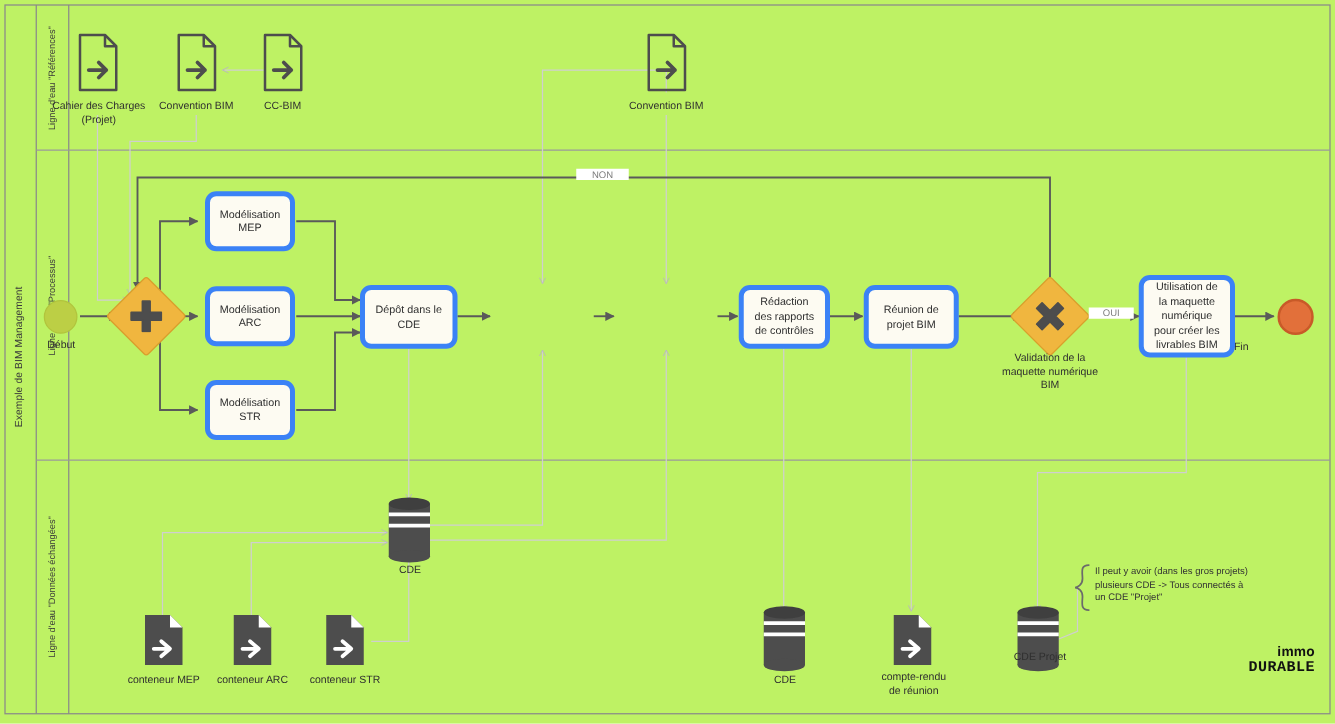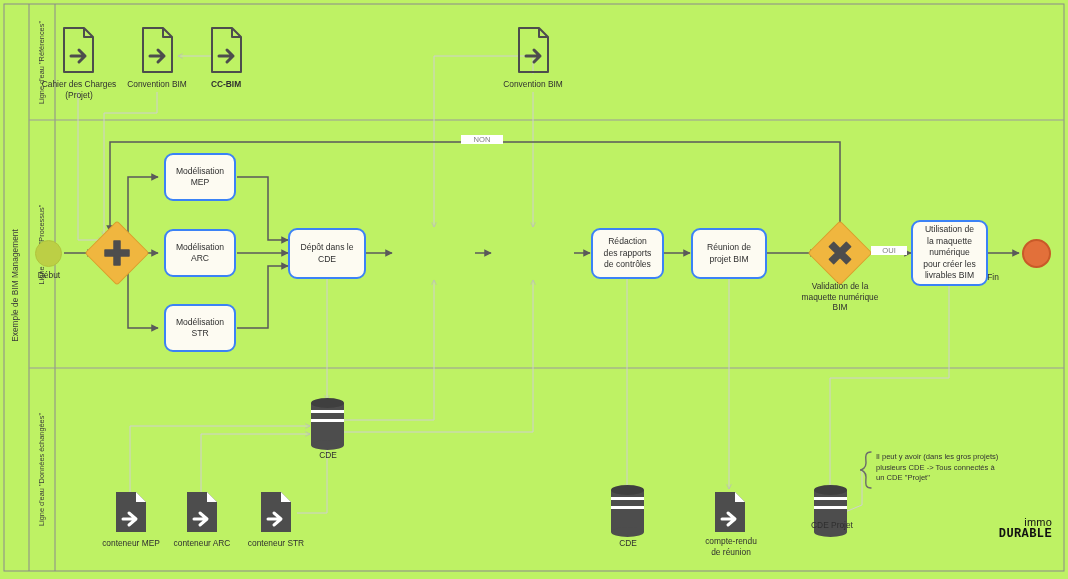--- a/index.html
+++ b/index.html
@@ -55,21 +55,21 @@
     font-size: 7.4px;
     color: #3a3a3a;
   }
   .lane-title span {
     transform: rotate(-90deg);
     white-space: nowrap;
   }
   
   .task {
     background: #fdfbf2;
-    border: 2px solid #3b82f6;
+    border: 4px solid #3b82f6;
     border-radius: 9px;
     display: flex;
     align-items: center;
     justify-content: center;
     text-align: center;
     font-size: 8.6px;
     line-height: 11.4px;
     color: #2f2f2f;
     padding: 2px 4px;
   }
@@ -126,21 +126,21 @@
     color: #333;
     width: 128px;
   }
   
   .logo {
     position: absolute;
     text-align: right;
     color: #111;
     line-height: 12px;
   }
-  .logo .l1 { font-size: 11px; font-weight: normal; letter-spacing: .2px; }
+  .logo .l1 { font-size: 11px; font-weight: bold; letter-spacing: .2px; }
   .logo .l2 { font-size: 12px; font-weight: bold; letter-spacing: .4px; font-family: Liberation Mono, monospace; }
 </style>
 </head>
 <body>
 
 <div id="canvas">
 
   <svg id="svg-layer" viewBox="0 0 1068 579" xmlns="http://www.w3.org/2000/svg">
     <defs>
       <marker id="arrowSolid" viewBox="0 0 10 10" refX="9" refY="5" markerWidth="5" markerHeight="5" orient="auto-start-reverse">
@@ -310,21 +310,21 @@
   <div class="lane-title" style="left:29px; top:120px; height:248px;">
     <span>Ligne d'eau "Processus"</span>
   </div>
   <div class="lane-title" style="left:29px; top:368px; height:203px;">
     <span>Ligne d'eau "Données échangées"</span>
   </div>
 
   <div class="label" style="left:24px; top:79px; width:110px; white-space:pre-line;">Cahier des Charges
 (Projet)</div>
   <div class="label" style="left:112px; top:79px; width:90px;">Convention BIM</div>
-  <div class="label" style="left:192px; top:79px; width:68px;font-weight:bold;">CC-BIM</div>
+  <div class="label" style="left:192px; top:79px; width:68px;">CC-BIM</div>
   <div class="label" style="left:488px; top:79px; width:90px;">Convention BIM</div>
 
   <div class="node event event-start" style="left:35px; top:240px; width:27px; height:27px;"></div>
   <div class="label" style="left:20px; top:270px; width:58px;">Début</div>
 
   <div class="node event event-end" style="left:1022px; top:239px; width:29px; height:29px;"></div>
   <div class="label" style="left:964px; top:272px; width:58px;">Fin</div>
 
   <div class="node gateway" style="left:94px; top:230px;"></div>
   <div class="gw-glyph" style="left:94px; top:230px; width:46px; height:46px; font-size:30px; font-weight:bold;">

